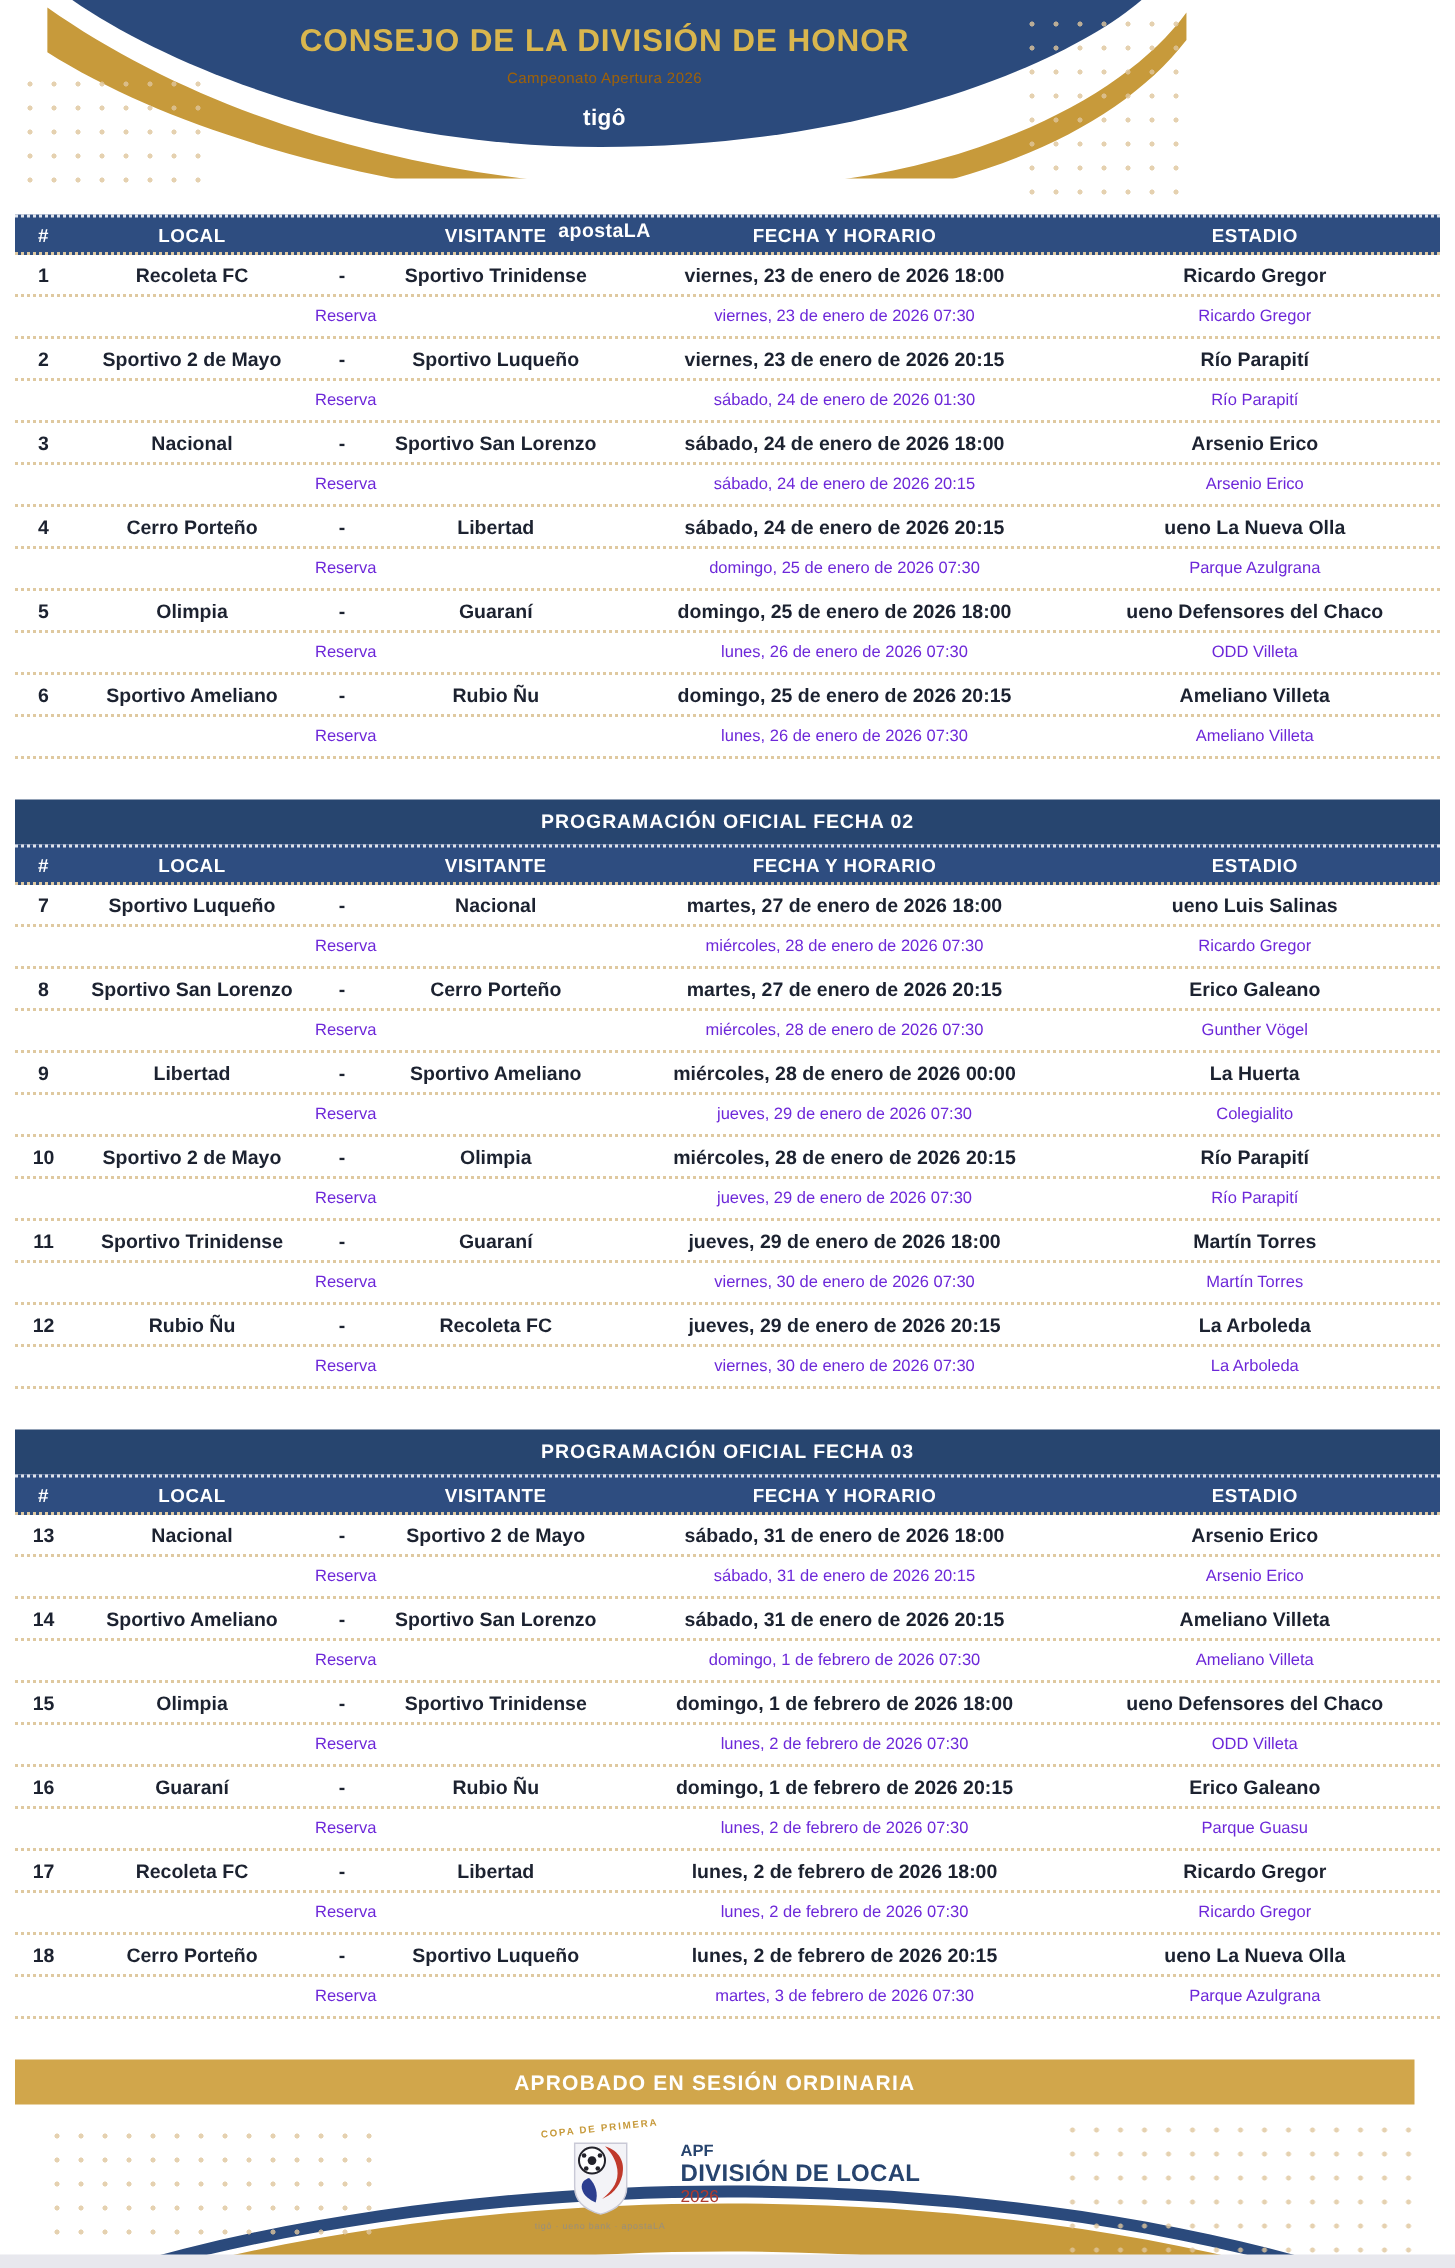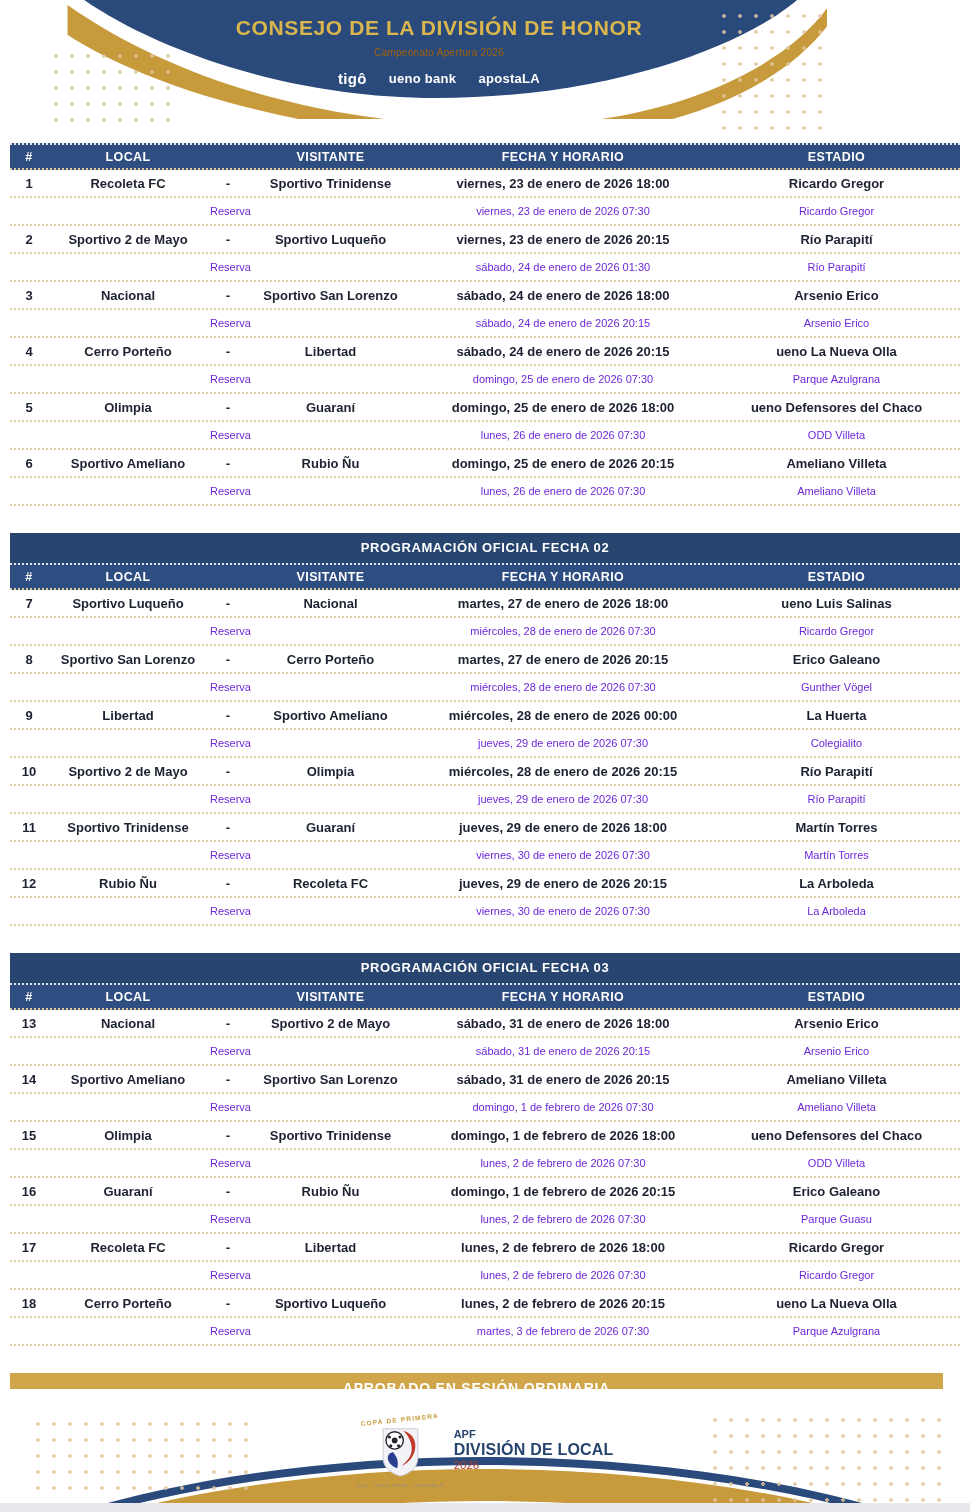--- a/index.html
+++ b/index.html
@@ -16,34 +16,34 @@
     background-size: 16px 16px;
     opacity: .8;
     pointer-events: none;
   }
   .dots-tl { left: 12px; top: 48px; width: 122px; height: 86px; }
   .dots-tr { right: 8px; top: 8px; width: 118px; height: 124px; }
   .dots-bl { left: 30px; top: 1416px; width: 230px; height: 84px; }
   .dots-br { right: 18px; top: 1412px; width: 245px; height: 94px; }
 
   
-  .banner { position: relative; width: 806px; height: 143px; margin-left: 36px; }
+  .banner { position: relative; width: 806px; height: 143px; }
   .banner svg { position: absolute; inset: 0; }
   .banner-text {
     position: absolute; left: 0; right: 0; top: 16px;
     text-align: center; z-index: 2;
   }
   .banner-title {
     color: #d9b64e; font-size: 21px; font-weight: bold; letter-spacing: .6px;
   }
   .banner-sub {
     color: #a16207; font-size: 10px; font-weight: normal; margin-top: 7px; letter-spacing: .3px;
   }
   .sponsors {
-    margin-top: 12px; display: flex; justify-content: center; align-items: center; gap: 22px;
+    margin-top: 12px; display: flex; justify-content: center; align-items: center; gap: 22px; flex-direction: column;
   }
   .sponsor { color: #ffffff; font-weight: bold; font-size: 15px; letter-spacing: .3px; }
   .sponsor.small { font-size: 13px; }
 
   
   main { position: relative; z-index: 1; padding: 0 10px; }
   .table-block { margin-bottom: 27px; }
   .title-bar {
     background: #27456f; color: #ffffff; text-align: center;
     font-weight: bold; font-size: 13px; letter-spacing: .6px;
@@ -60,21 +60,21 @@
     background: #2e4d80; color: #ffffff; font-weight: bold; font-size: 12.5px;
     height: 27px; letter-spacing: .4px;
     border-top: 2px dotted rgba(255,255,255,.85);
   }
   .match { height: 28px; font-weight: bold; font-size: 13px; color: #1c2230; }
   .reserve { height: 28px; font-size: 11px; color: #6d28d9; }
   .span3 { grid-column: 2 / 5; }
 
   
   .approval-bar {
-    margin: 2px 27px 0 10px; height: 16px; line-height: 30px;
+    margin: 2px 27px 0 10px; height: 30px; line-height: 30px;
     background: #d1a64b; color: #ffffff; text-align: center;
     font-weight: bold; font-size: 14px; letter-spacing: .8px;
   }
 
   
   .footer { position: absolute; left: 0; top: 1406px; width: 970px; height: 106px; }
   .footer > svg.swoosh { position: absolute; inset: 0; }
   .logo-wrap {
     position: absolute; left: 50%; top: 10px; transform: translateX(-50%);
     display: flex; align-items: flex-start; gap: 10px; z-index: 3;

